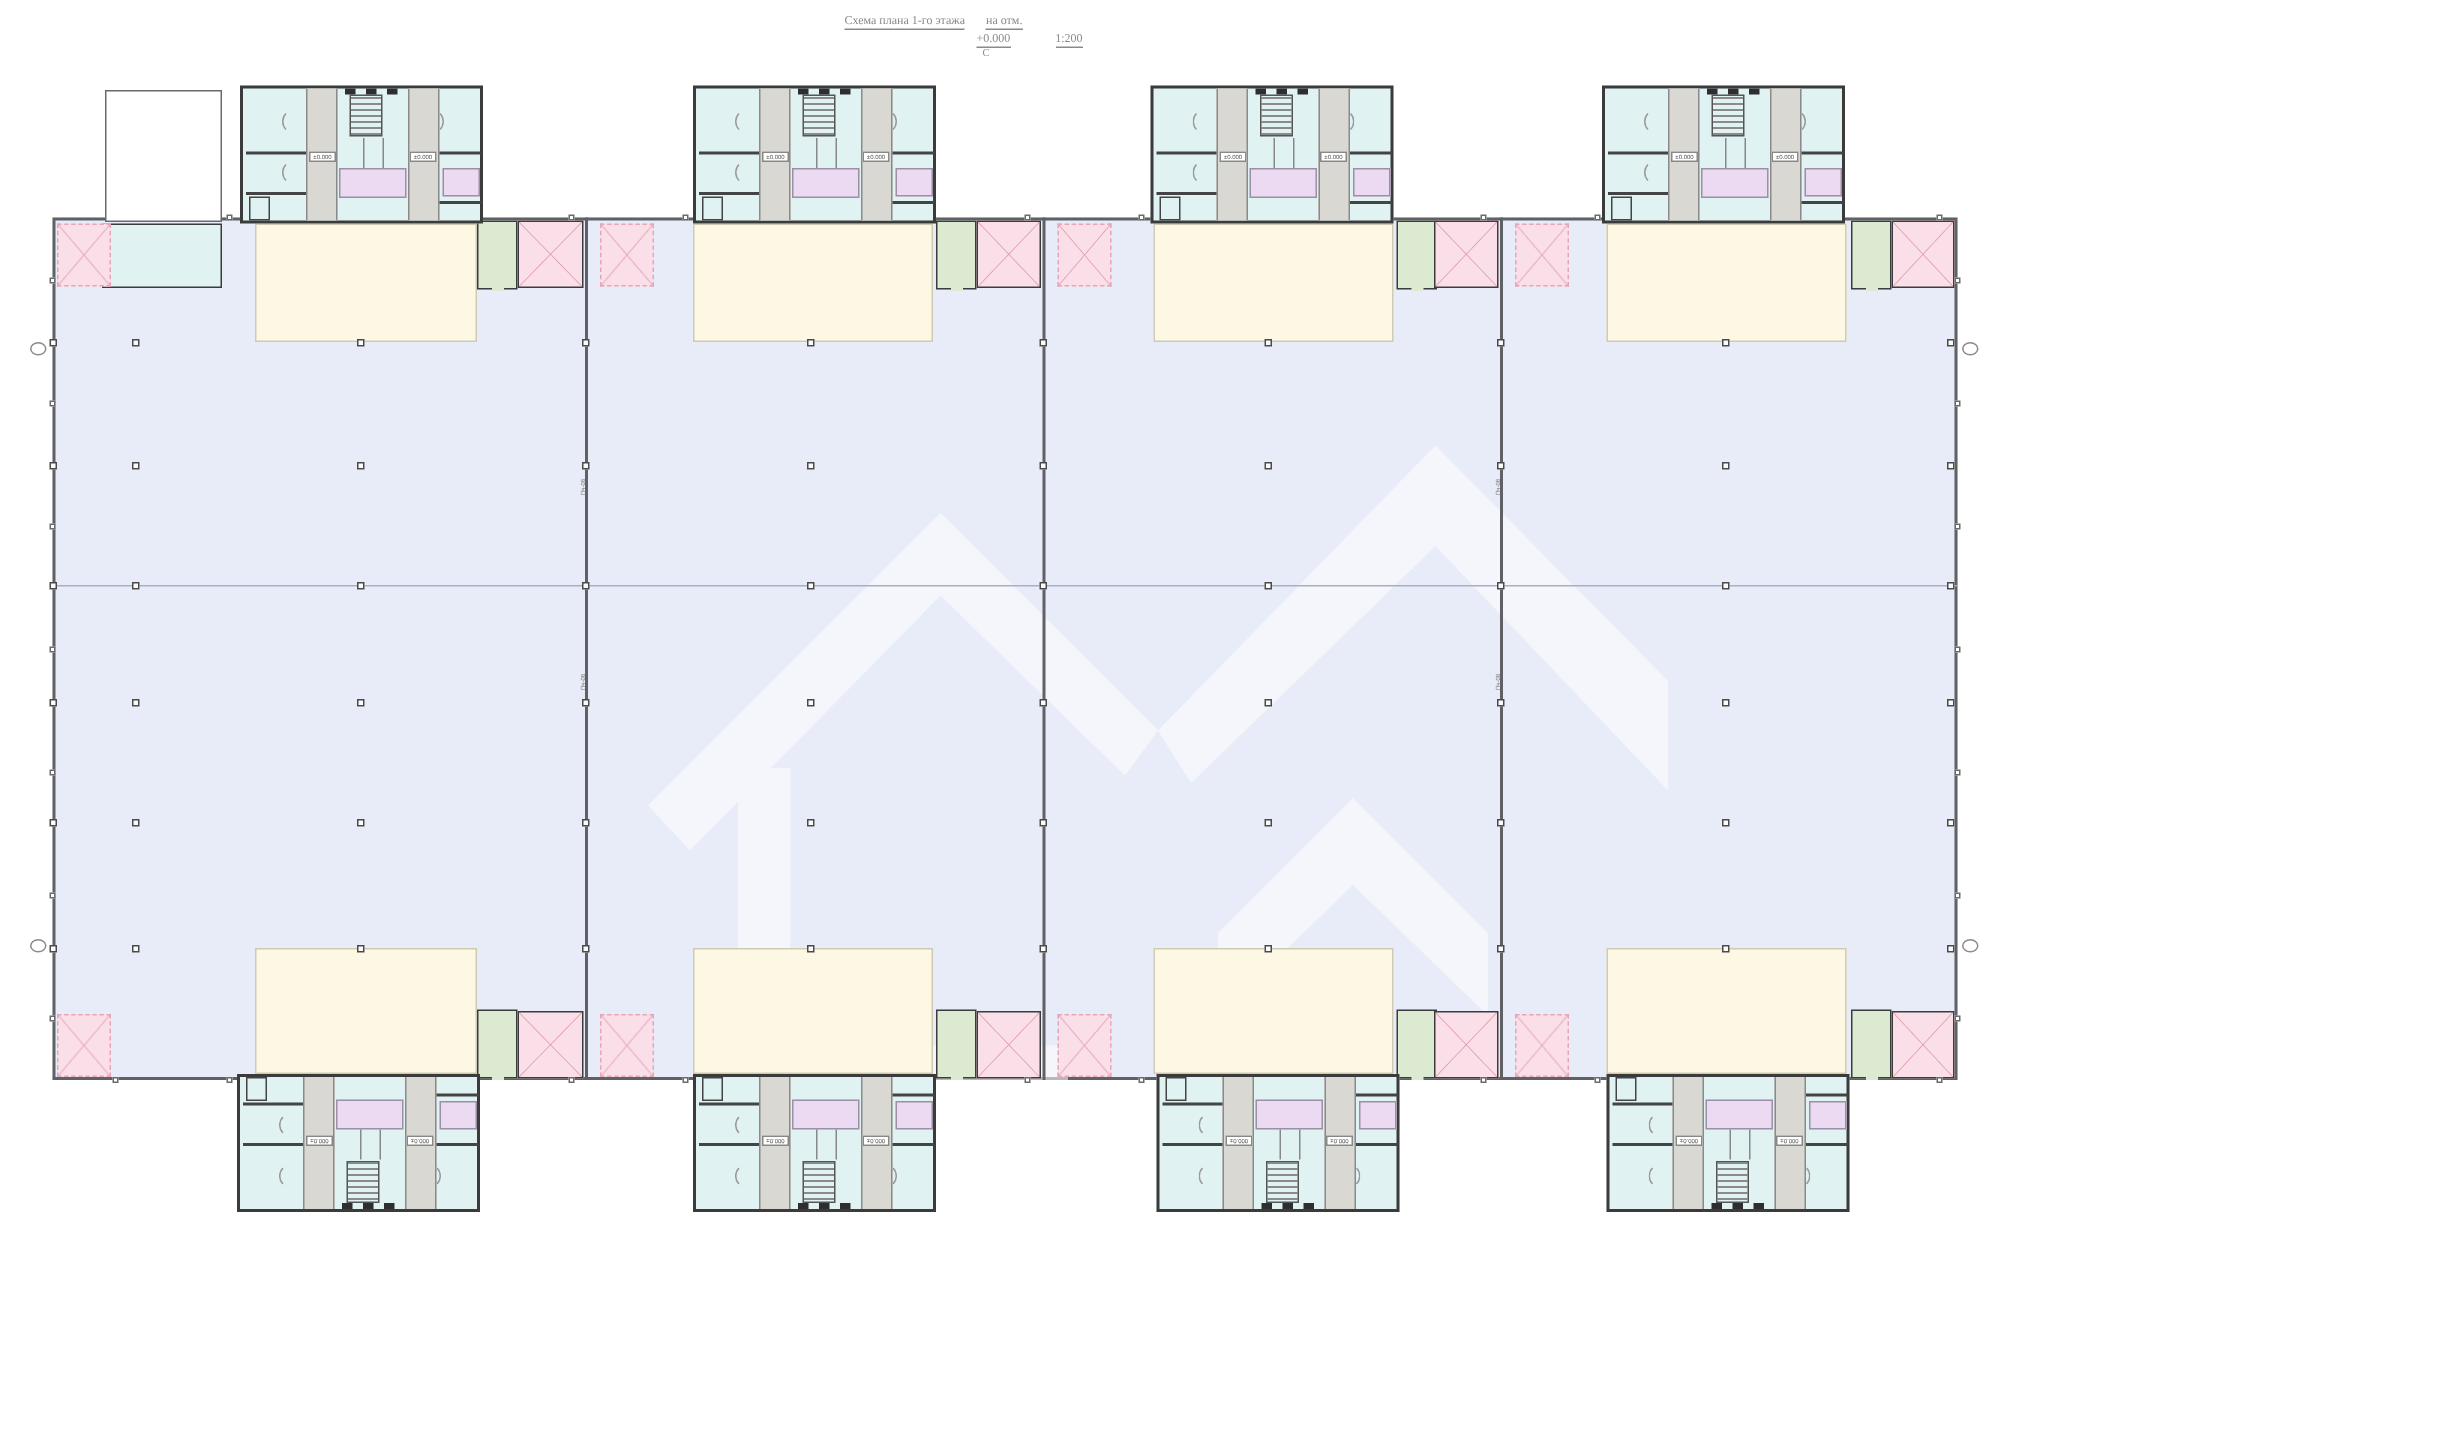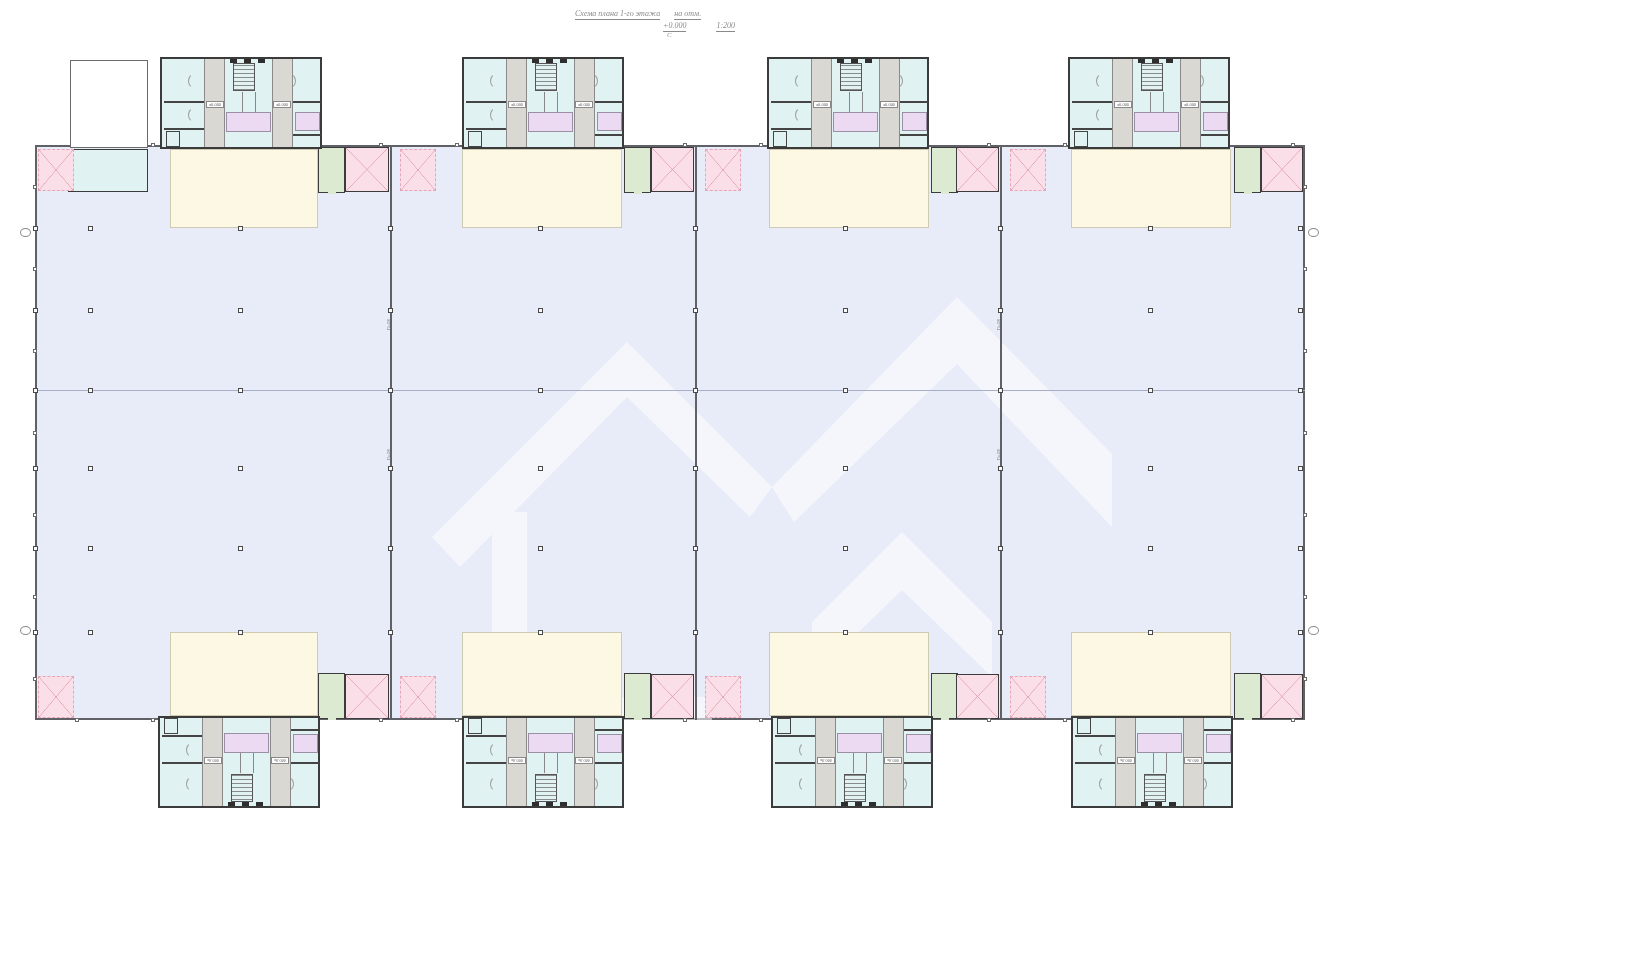--- a/index.html
+++ b/index.html
@@ -4,22 +4,22 @@
 <style>
   :root{
     --bg:#ffffff; --hall:#e8ecf8; --wall:#5f6166; --cream:#fdf8e3; --cyan:#e0f3f2;
     --strip:#d9d8d2; --purple:#ecdaf2; --green:#dcead1; --pink:#fbdfe8; --pinkline:#e4a7b8;
     --mid:#a7aec6; --ink:#8a8a8a;
   }
   html,body{margin:0;padding:0;background:var(--bg);}
   #canvas{position:relative;width:1631px;height:960px;background:var(--bg);overflow:hidden;
           font-family:"Liberation Sans", sans-serif;}
   
-  #title{position:absolute;left:575px;top:9px;color:var(--ink);
-         font-family:"Liberation Serif", serif;font-style:italic;font-size:8px;line-height:9px;}
+  #title{position:absolute;left:563px;top:9px;color:var(--ink);
+         font-family:"Liberation Serif", serif;font-size:8px;line-height:9px;}
   #title .u{border-bottom:0.5px solid var(--ink);padding-bottom:1px;}
   #title .row2{margin-top:3px;margin-left:88px;}
   #title .scale{margin-left:28px;}
   #title .row3{margin-left:92px;margin-top:1px;font-size:7px;}
   
   #hall{position:absolute;background:var(--hall);border:2.5px solid var(--wall);box-sizing:border-box;}
   #watermark{position:absolute;pointer-events:none;}
   .sep-wall{position:absolute;width:2px;background:var(--wall);z-index:6;}
   .mid-line{position:absolute;height:1px;background:var(--mid);z-index:3;}
   .cream{position:absolute;background:var(--cream);border:1px solid #cfcab2;box-sizing:border-box;z-index:4;}

